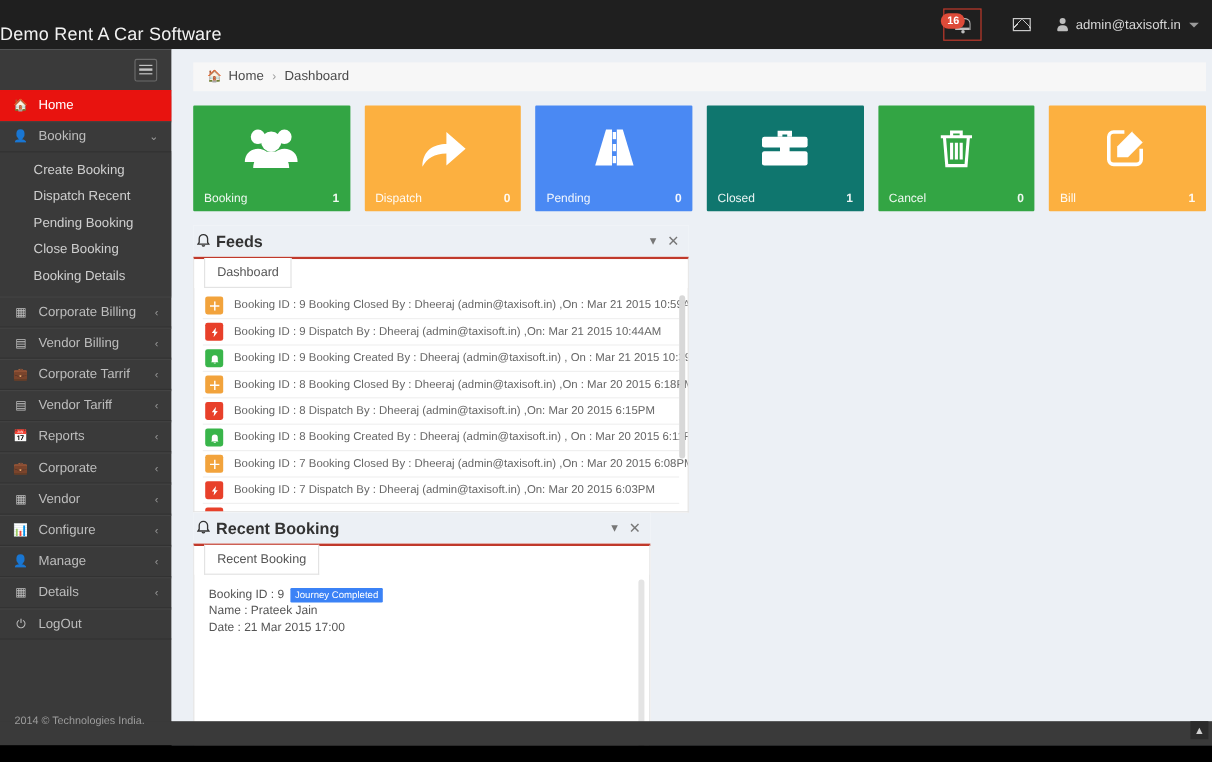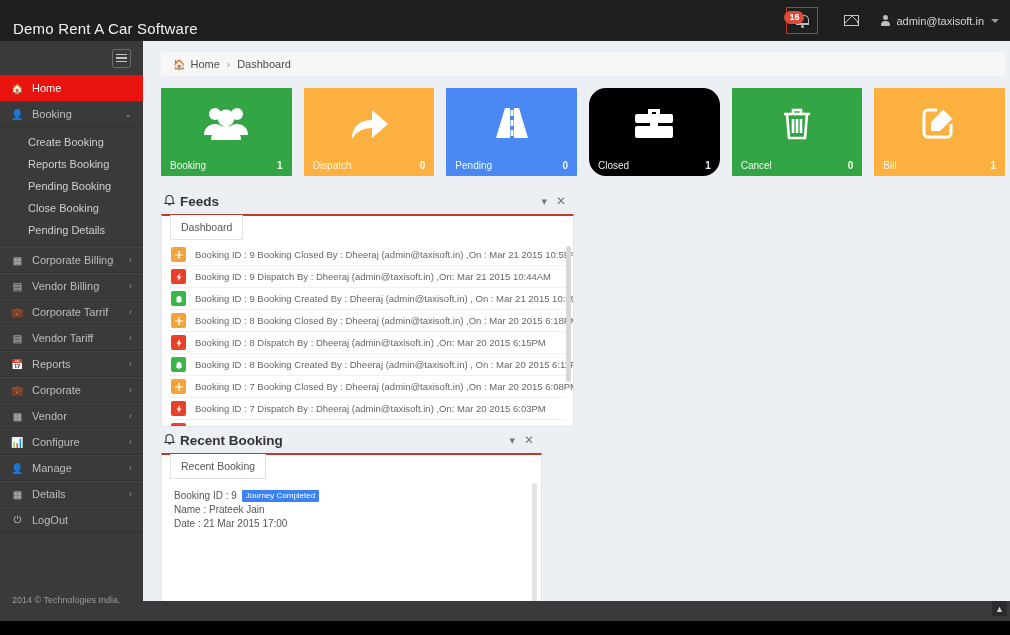--- a/index.html
+++ b/index.html
@@ -10,21 +10,21 @@
     overflow: hidden;
   }
   .app { position: relative; width: 1010px; height: 635px; background: #ecf0f5; }
 
   
   .topbar {
     position: absolute; top: 0; left: 0; width: 1010px; height: 41px;
     background: #1f1f1f; display: flex; align-items: center;
   }
   .brand {
-    color: #f2f2f2; font-size: 15px; padding-left: 13px; letter-spacing: .2px;
+    color: #f2f2f2; font-size: 15px; letter-spacing: .2px;
     white-space: nowrap;
     margin-top: 16px;
   }
   .topbar-right {
     margin-left: auto; display: flex; align-items: center; height: 41px;
   }
   .tb-item {
     display: flex; align-items: center; height: 48px; padding: 0 11px;
     color: #d6d6d6; font-size: 11px; position: relative;
   }
@@ -234,24 +234,24 @@
     </div>
 
     <div class="sb-item">
       <span class="sb-ico">👤</span>
       <span>Booking</span>
       <span class="sb-arrow">⌄</span>
     </div>
 
     <div class="sb-sub">
       <a class="sb-sub-item">Create Booking</a>
-      <a class="sb-sub-item">Reports Booking</a>
+      <a class="sb-sub-item">Dispatch Recent</a>
       <a class="sb-sub-item">Pending Booking</a>
       <a class="sb-sub-item">Close Booking</a>
-      <a class="sb-sub-item">Pending Details</a>
+      <a class="sb-sub-item">Booking Details</a>
     </div>
 
     <div class="sb-item">
       <span class="sb-ico">▦</span>
       <span>Corporate Billing</span>
       <span class="sb-arrow">‹</span>
     </div>
     <div class="sb-item">
       <span class="sb-ico">▤</span>
       <span>Vendor Billing</span>
@@ -352,21 +352,21 @@
             <rect x="18.6" y="14" width="2.8" height="6"></rect>
             <rect x="18.6" y="24" width="2.8" height="6"></rect>
           </svg>
         </div>
         <div class="card-foot">
           <span>Pending</span>
           <span class="card-val">0</span>
         </div>
       </div>
 
-      <div class="card" id="card3" style="background: #000000; border-radius: 17px;">
+      <div class="card" id="card3" style="background: #0f766e;">
         <div class="card-ico">
           <svg class="ic" width="42" height="34" viewBox="0 0 42 34" fill="#fff">
             <path d="M15 3h12v5h-4V6h-4v2h-4z"></path>
             <rect x="2" y="8" width="38" height="9" rx="2"></rect>
             <rect x="2" y="20" width="38" height="12" rx="2"></rect>
             <rect x="17" y="15" width="8" height="6" rx="1"></rect>
           </svg>
         </div>
         <div class="card-foot">
           <span>Closed</span>

